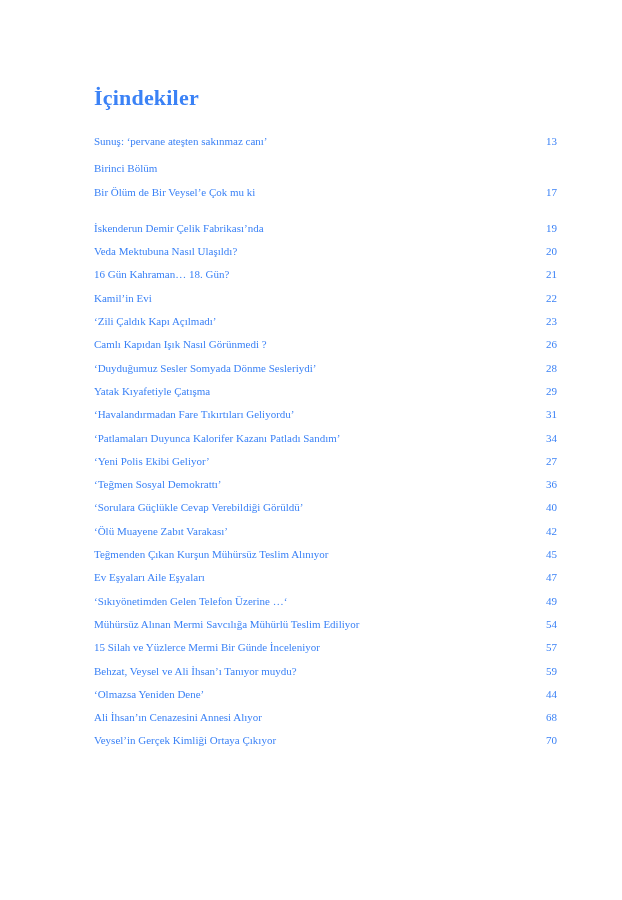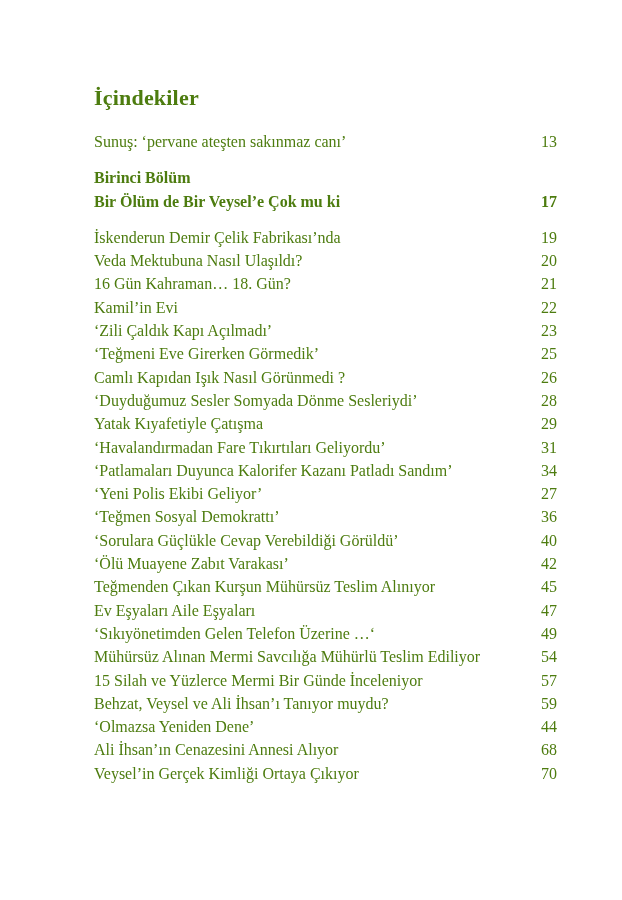--- a/index.html
+++ b/index.html
@@ -12,53 +12,53 @@
     height: 900px;
     overflow: hidden;
   }
   .page {
     box-sizing: border-box;
     width: 622px;
     height: 744px;
     padding: 86px 65px 0 94px;
     background: #ffffff;
     font-family: "Liberation Serif", "DejaVu Serif", serif;
-    color: #4d7c0f;
+    color: #3b82f6;
   }
   .toc-title {
     margin: 0;
     font-size: 22px;
     font-weight: bold;
     line-height: 24px;
     letter-spacing: 0.2px;
   }
   .row {
     display: flex;
     justify-content: space-between;
     align-items: baseline;
-    font-size: 16px;
+    font-size: 11px;
     line-height: 23.3px;
     white-space: nowrap;
   }
   .row .entry-title {
     flex: 1 1 auto;
     overflow: hidden;
     text-align: left;
   }
   .row .entry-page {
     flex: 0 0 auto;
     min-width: 32px;
     text-align: right;
   }
   .preface-row {
     margin-top: 20px;
   }
   .section-block {
-    margin-top: 13px;
-    font-weight: bold;
+    margin-top: 4px;
+    font-weight: normal;
   }
   .entries {
     margin-top: 13px;
   }
 </style>
 </head>
 <body>
 
 <div class="page">
 
@@ -93,24 +93,20 @@
     <span class="entry-title">16 Gün Kahraman… 18. Gün?</span>
     <span class="entry-page">21</span>
   </div>
       <div class="row">
     <span class="entry-title">Kamil’in Evi</span>
     <span class="entry-page">22</span>
   </div>
       <div class="row">
     <span class="entry-title">‘Zili Çaldık Kapı Açılmadı’</span>
     <span class="entry-page">23</span>
-  </div>
-      <div class="row">
-    <span class="entry-title">‘Teğmeni Eve Girerken Görmedik’</span>
-    <span class="entry-page">25</span>
   </div>
       <div class="row">
     <span class="entry-title">Camlı Kapıdan Işık Nasıl Görünmedi ?</span>
     <span class="entry-page">26</span>
   </div>
       <div class="row">
     <span class="entry-title">‘Duyduğumuz Sesler Somyada Dönme Sesleriydi’</span>
     <span class="entry-page">28</span>
   </div>
       <div class="row">

